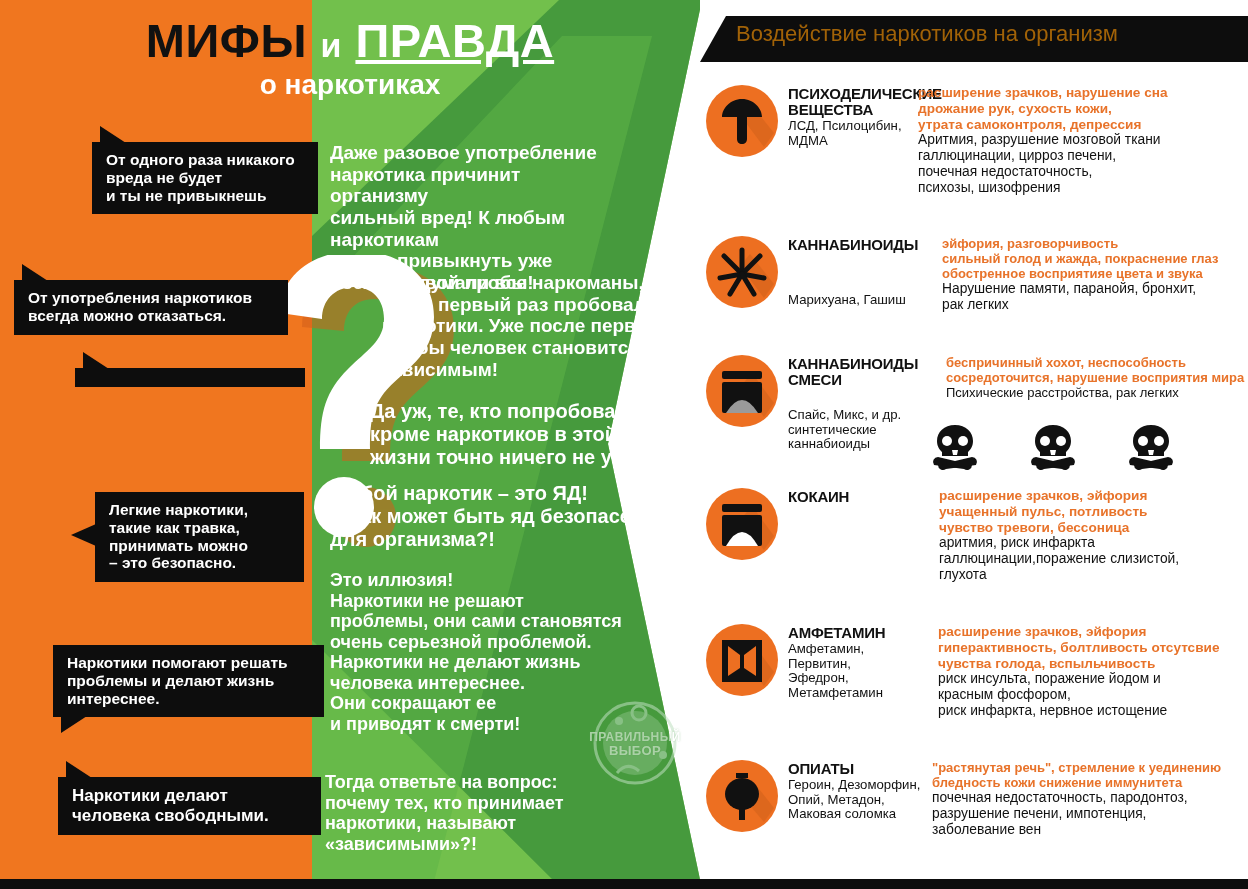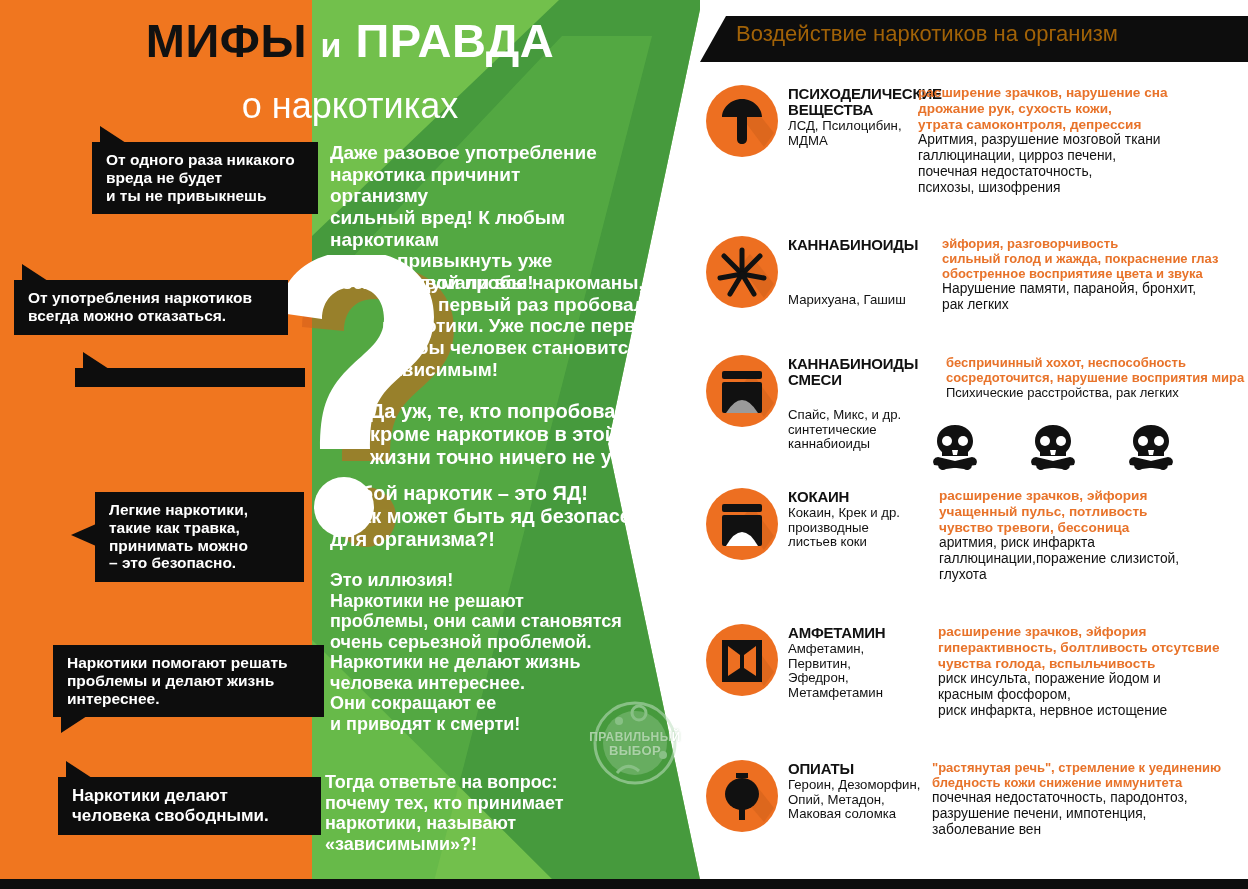--- a/index.html
+++ b/index.html
@@ -24,21 +24,21 @@
   .qmark{position:absolute;left:258px;top:255px;width:240px;height:360px;z-index:5;}
   .qmark svg{display:block;}
 
   
   .title{position:absolute;left:0;top:16px;width:700px;text-align:center;z-index:8;}
   .title .line1{font-size:47px;font-weight:bold;letter-spacing:.5px;line-height:1.05;
       font-family:"Liberation Sans","DejaVu Sans",sans-serif;}
   .title .t-myth{color:#111111;}
   .title .t-and{color:#ffffff;font-size:34px;font-weight:bold;}
   .title .t-truth{color:#ffffff;}
-  .title .line2{color:#ffffff;font-size:36px;margin-top:20px;font-weight:normal;}
+  .title .line2{color:#ffffff;font-size:28px;margin-top:4px;font-weight:bold;}
 
   
   .myth{position:absolute;background:#0d0d0d;color:#ffffff;z-index:7;
         font-size:15.5px;line-height:1.15;padding:9px 12px 10px 14px;font-weight:bold;}
   .myth .tail{position:absolute;width:0;height:0;}
   .tail-tl{top:-16px;left:8px;border-left:0 solid transparent;border-right:26px solid transparent;border-bottom:17px solid #0d0d0d;}
   .tail-left{left:-24px;border-top:11px solid transparent;border-bottom:11px solid transparent;border-right:25px solid #0d0d0d;}
   .tail-bl{bottom:-16px;left:8px;border-left:0 solid transparent;border-right:26px solid transparent;border-top:17px solid #0d0d0d;}
 
   
@@ -89,21 +89,21 @@
         <path d="M22 58 C22 18 58 -4 98 -4 C144 -4 176 22 176 62 C176 102 144 116 126 138 C114 154 112 168 112 194 L62 194 C62 156 68 136 90 114 C108 96 126 86 126 64 C126 44 114 32 96 32 C76 32 64 46 64 64 Z"></path>
         <circle cx="86" cy="252" r="30"></circle>
       </g>
     </svg>
   </div>
 
   <div class="title">
     <div class="line1">
       <span class="t-myth" style="white-space: pre-line;">МИФЫ</span>
       <span class="t-and" style="white-space: pre-line;">и</span>
-      <span class="t-truth" style="white-space: pre-line;">ПРАВДА</span>
+      <span class="t-truth" style="white-space: pre-line; text-decoration: underline;">ПРАВДА</span>
     </div>
     <div class="line2" style="white-space: pre-line;">о наркотиках</div>
   </div>
 
   <div class="myth" id="m0" style="left:92px;top:142px;width:200px;">
     <i class="tail tail-tl"></i><span style="white-space: pre-line;">От одного раза никакого
 вреда не будет
 и ты не привыкнешь</span>
   </div>
   <div class="myth" id="m1" style="left:14px;top:280px;width:248px;">
@@ -297,23 +297,20 @@
     <div class="ico">
       <svg width="72" height="72" viewBox="0 0 72 72">
         <path d="M46 18 L68 48 L58 62 L34 32 Z" fill="#D0601C" opacity=".55"></path>
         <rect x="16" y="16" width="40" height="8" rx="2" fill="#111"></rect>
         <rect x="16" y="27" width="40" height="31" rx="2" fill="#111"></rect>
         <path d="M20 58 q8 -14 16 -14 q8 0 16 14 Z" fill="#fff"></path>
       </svg>
     </div>
     <div class="nm">
       <div class="ttl" style="white-space: pre-line;">КОКАИН</div>
-      <div class="sub" style="white-space: pre-line;">Кокаин, Крек и др.
-производные
-листьев коки</div>
     </div>
     <div class="eff" style="left:233px;width:315px;">
       <div class="sym" style="white-space: pre-line;">расширение зрачков, эйфория
 учащенный пульс, потливость
 чувство тревоги, бессоница</div>
       <div class="cons" style="white-space: pre-line;">аритмия, риск инфаркта
 галлюцинации,поражение слизистой,
 глухота</div>
     </div>
   </div>

